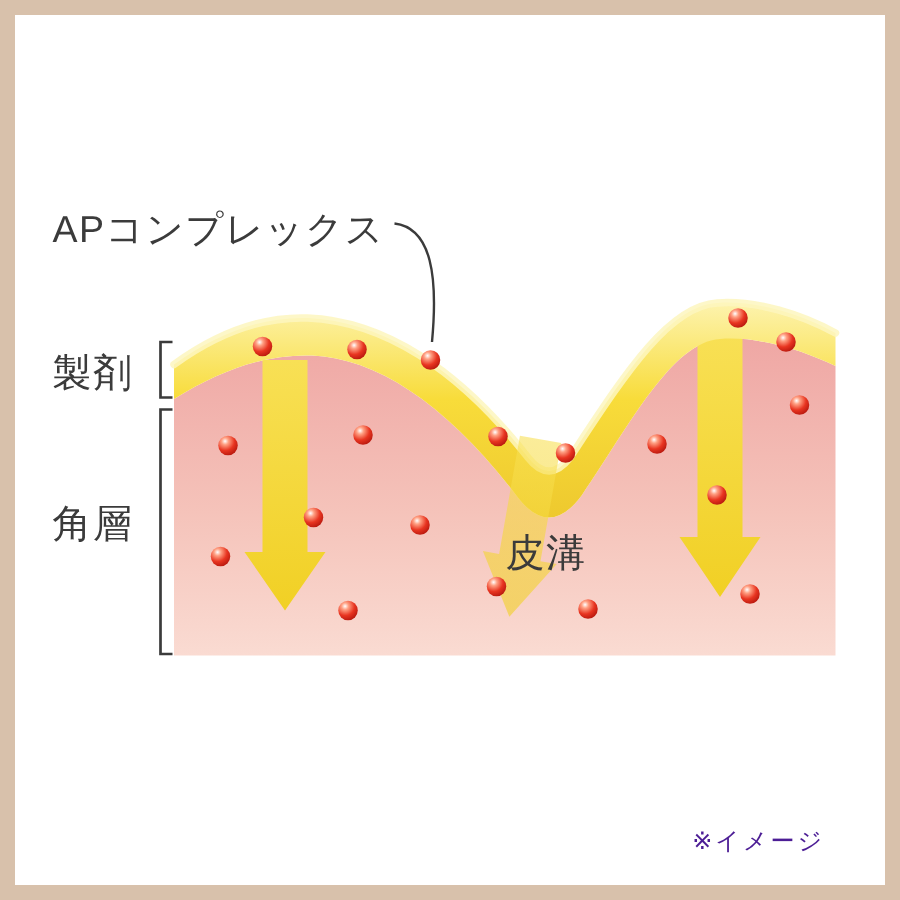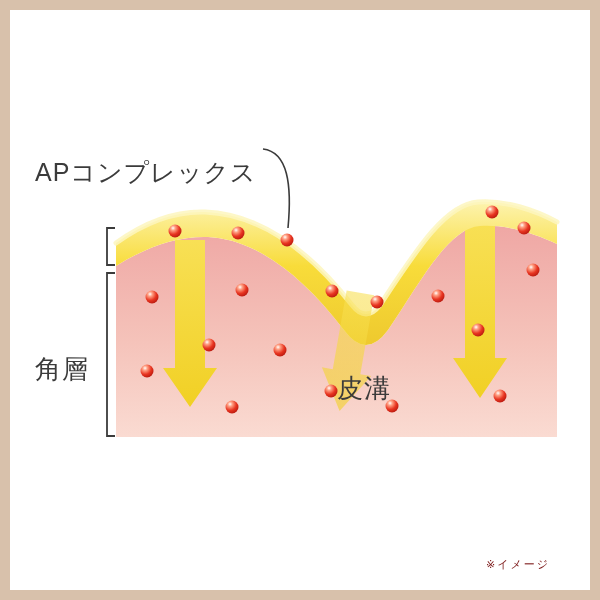--- a/index.html
+++ b/index.html
@@ -10,27 +10,27 @@
   }
   .stage{position:absolute;inset:0;width:600px;height:600px;}
   .frame-border{
     position:absolute;inset:0;
     border:10px solid #d8c1ab;
     pointer-events:none;z-index:30;
   }
   svg.diagram{position:absolute;left:0;top:0;z-index:5;}
   .label{
     position:absolute;z-index:20;color:#3b3b3b;
-    font-weight:500;letter-spacing:1px;white-space:nowrap;margin-top:20px;
+    font-weight:500;letter-spacing:1px;white-space:nowrap;
   }
   .label-ap{left:35px;top:136px;font-size:25px;}
   .label-seizai{left:35px;top:231px;font-size:26px;}
   .label-kakusou{left:35px;top:332px;font-size:26px;}
   .label-hikou{left:337px;top:351px;font-size:26px;z-index:21;}
-  .label-note{right:50px;bottom:28px;font-size:11px;color:#7f1d1d;letter-spacing:2px;font-weight:400;}
+  .label-note{right:50px;bottom:28px;font-size:16px;color:#4c1d95;letter-spacing:2px;font-weight:400;}
 </style>
 </head>
 <body>
 
 <div class="stage">
 
   <svg class="diagram" width="600" height="600" viewBox="0 0 600 600">
     <defs>
       <linearGradient id="pinkGrad" x1="0" y1="0" x2="0" y2="1">
         <stop offset="0%" stop-color="#efa7a4"></stop>
@@ -114,18 +114,19 @@
         <circle cx="500" cy="396" r="6.5" fill="url(#dotGrad)"></circle>
       </g>
 
     <path d="M 263 149 C 288 152, 292 185, 288 228" fill="none" stroke="#3b3b3b" stroke-width="1.6"></path>
 
     <path d="M 115 228 L 107 228 L 107 265 L 115 265" fill="none" stroke="#3b3b3b" stroke-width="1.8"></path>
     <path d="M 115 273 L 107 273 L 107 436 L 115 436" fill="none" stroke="#3b3b3b" stroke-width="1.8"></path>
   </svg>
 
   <div class="label label-ap">APコンプレックス</div>
+  <div class="label label-seizai">製剤</div>
   <div class="label label-kakusou">角層</div>
   <div class="label label-hikou">皮溝</div>
   <div class="label label-note">※イメージ</div>
 
   <div class="frame-border"></div>
 </div>
 
 </body></html>

